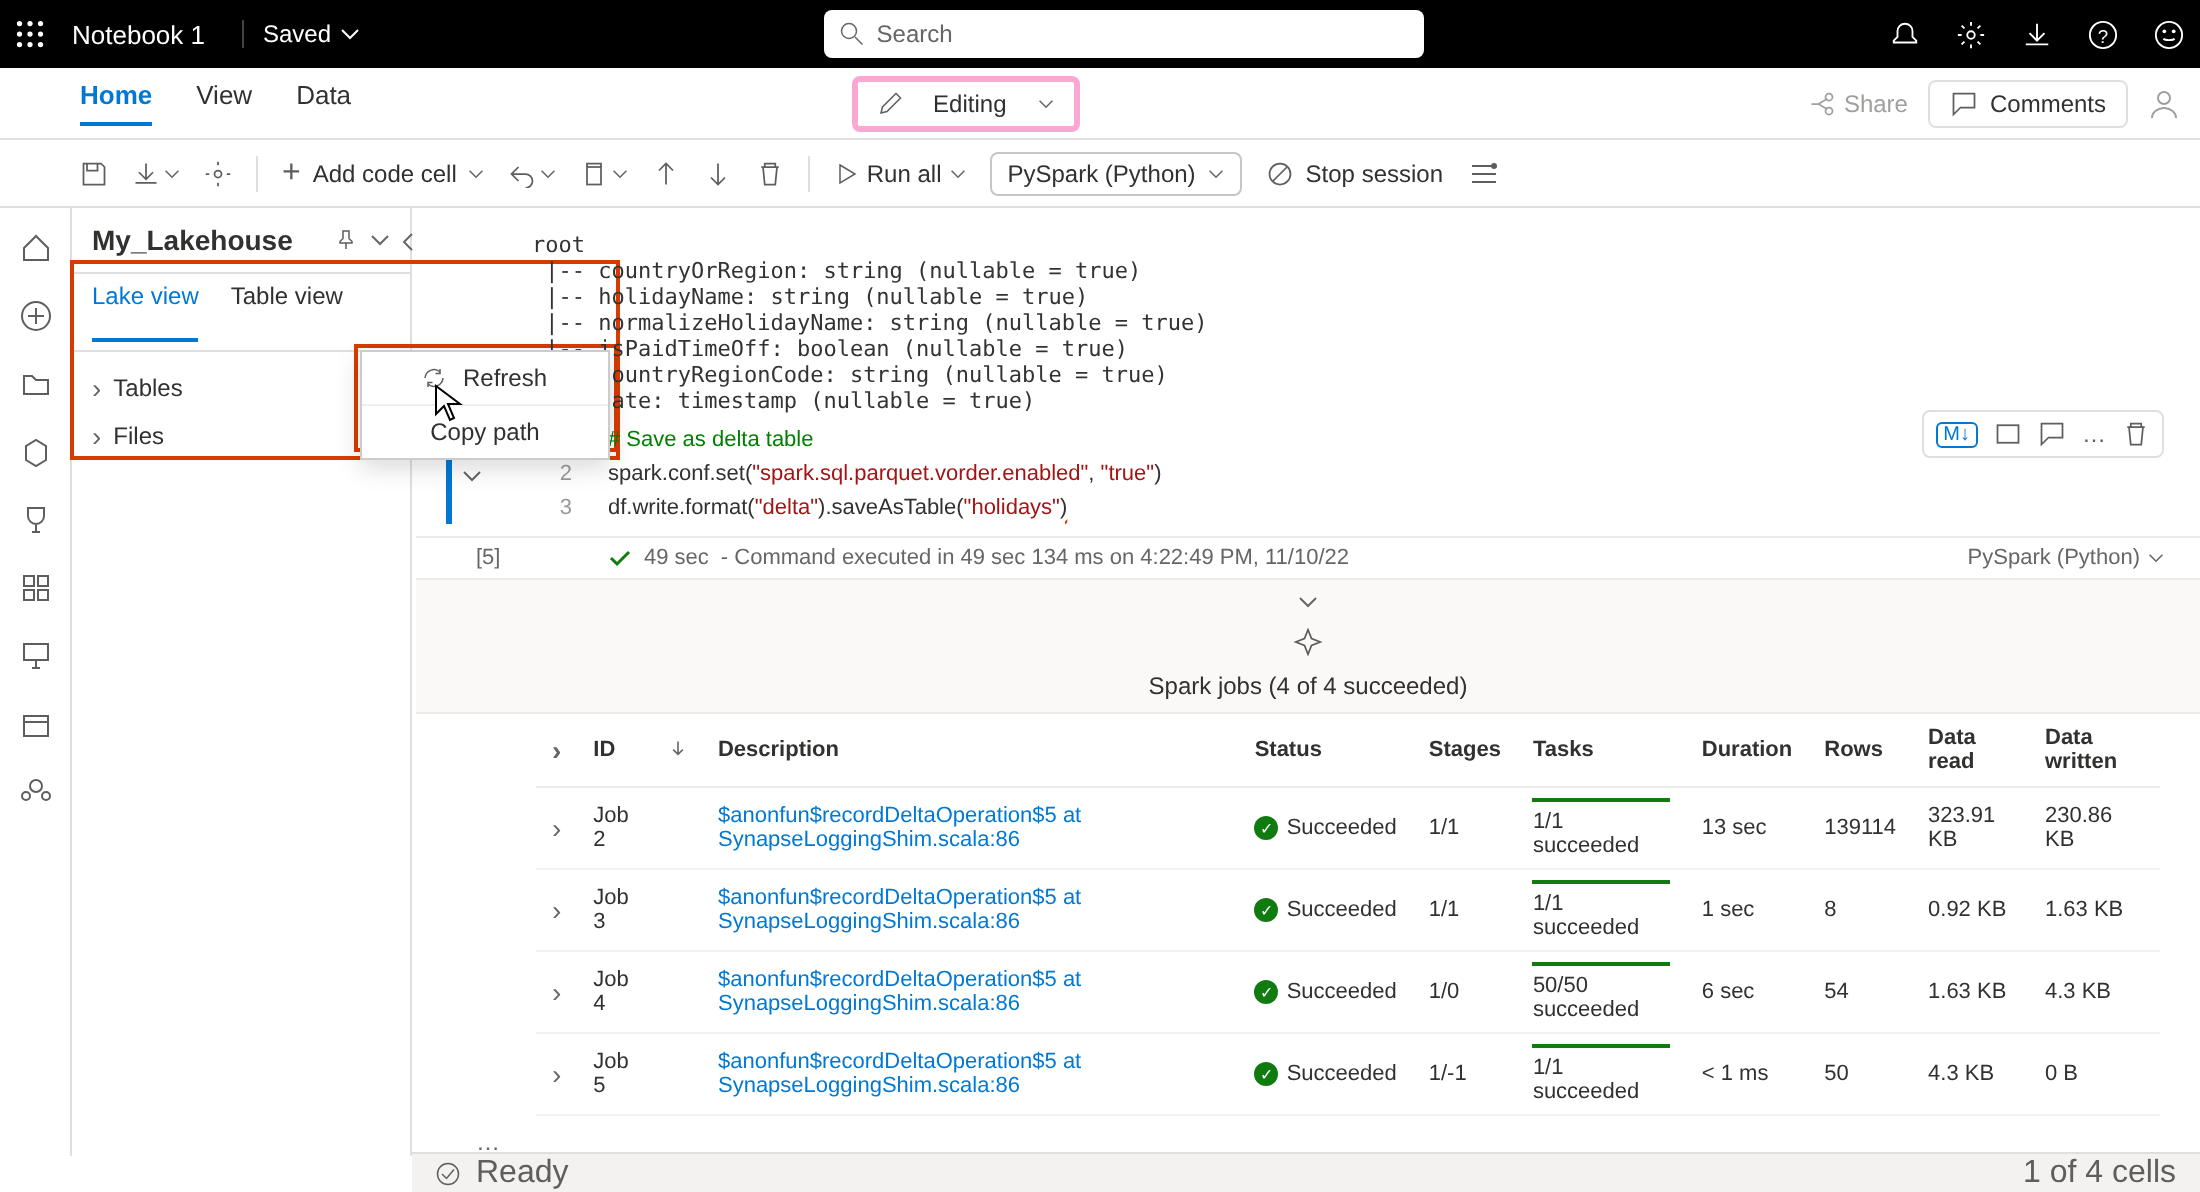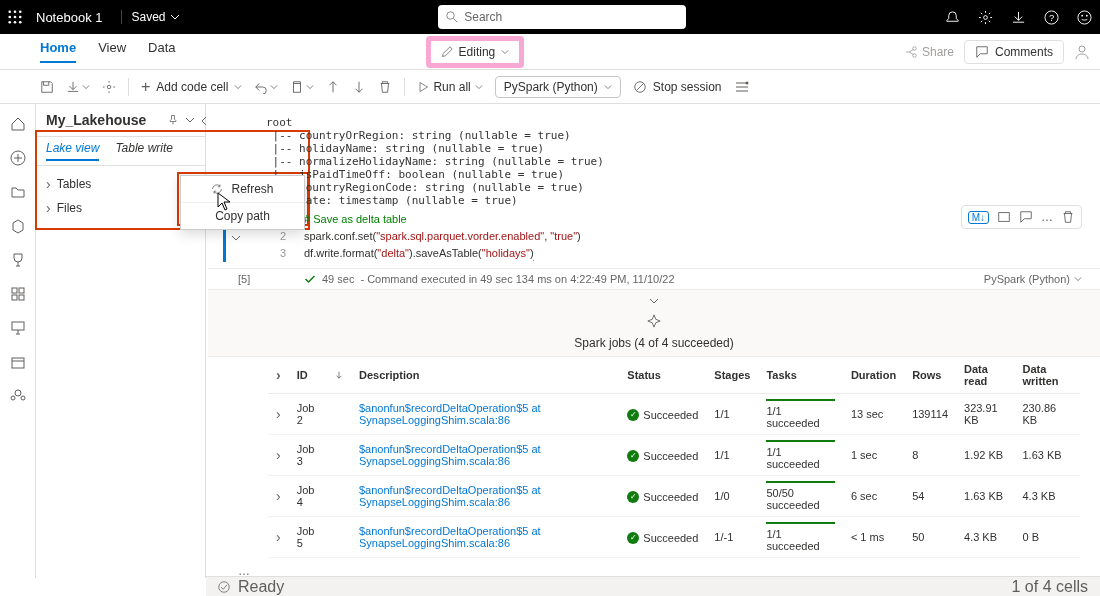--- a/index.html
+++ b/index.html
@@ -2,45 +2,45 @@
 <html><head>
 <meta charset="utf-8">
 <style>
 * { margin: 0; padding: 0; box-sizing: border-box; font-family: "Segoe UI", sans-serif; }
 body { width: 1100px; height: 596px; overflow: hidden; background: #fff; font-size: 12px; color: #323130; }
 
 .topbar { height: 34px; background: #000; display: flex; align-items: center; padding: 0 8px; color: #fff; }
 .topbar .left { display: flex; align-items: center; gap: 14px; }
 .topbar .title { font-size: 13px; }
 .topbar .saved { display: flex; align-items: center; gap: 4px; border-left: 1px solid #444; padding-left: 10px; margin-left: 4px; }
-.search { margin: 0 auto; width: 248px; height: 24px; background: #fff; border-radius: 4px; display: flex; align-items: center; padding: 0 8px; color: #666; gap: 6px; }
+.search { margin: 0 auto; width: 300px; height: 24px; background: #fff; border-radius: 4px; display: flex; align-items: center; padding: 0 8px; color: #666; gap: 6px; }
 .topbar .right { display: flex; align-items: center; gap: 18px; }
 .topbar .right svg { color: #fff; }
 
 .ribbon { height: 36px; display: flex; align-items: center; border-bottom: 1px solid #e1dfdd; padding-left: 40px; position: relative; }
 .ribbon .tabs { display: flex; gap: 22px; }
 .ribbon .tab { font-size: 13px; padding-bottom: 6px; }
 .ribbon .tab.active { border-bottom: 2px solid #0078d4; color: #0078d4; font-weight: 600; }
 .ribbon .ractions { margin-left: auto; display: flex; align-items: center; gap: 10px; padding-right: 10px; }
-.editing { display: flex; align-items: center; gap: 6px; border: 5px solid #f9a8d4; padding: 4px 10px; border-radius: 4px; margin-left: 250px; }
+.editing { display: flex; align-items: center; gap: 16px; border: 3px solid #f9a8d4; padding: 4px 10px; border-radius: 4px; margin-left: 250px; }
 .comments { display: flex; align-items: center; gap: 6px; border: 1px solid #e1dfdd; padding: 4px 10px; border-radius: 4px; }
 
 .toolbar { height: 34px; display: flex; align-items: center; gap: 12px; border-bottom: 1px solid #e1dfdd; padding-left: 40px; }
 .toolbar .sep { width: 1px; height: 18px; background: #e1dfdd; }
 .addcell { display: flex; align-items: center; gap: 6px; }
 .runall { display: flex; align-items: center; gap: 4px; }
 .lang-select { border: 1px solid #c8c6c4; border-radius: 4px; padding: 3px 8px; display: flex; align-items: center; gap: 6px; }
 
 .main { display: flex; height: calc(596px - 34px - 34px - 34px - 20px); }
 .leftrail { width: 36px; border-right: 1px solid #e1dfdd; display: flex; flex-direction: column; align-items: center; padding-top: 12px; gap: 18px; color: #605e5c; }
 
 .sidebar { width: 170px; border-right: 1px solid #e1dfdd; position: relative; }
 .sidebar-hd { display: flex; align-items: center; padding: 8px 10px; gap: 6px; font-weight: 600; font-size: 14px; justify-content: space-between; }
 .viewtabs { display: flex; gap: 16px; padding: 4px 10px; border-bottom: 1px solid #e1dfdd; border-top: 1px solid #e1dfdd; }
-.viewtabs .vt { font-size: 12px; padding-bottom: 4px; font-style: italic; }
+.viewtabs .vt { font-size: 12px; padding-bottom: 14px; }
 .viewtabs .vt.active { color: #0078d4; border-bottom: 2px solid #0078d4; }
 .tree { padding: 6px 0; }
 .tree-item { display: flex; align-items: center; gap: 4px; padding: 4px 10px; justify-content: space-between; }
 .red-outline { position: absolute; border: 2px solid #d83b01; pointer-events: none; }
 .ctx-menu { position: absolute; top: 175px; left: 180px; width: 125px; background: #fff; border: 1px solid #ccc; box-shadow: 0 4px 12px rgba(0,0,0,.15); z-index: 10; }
 .ctx-item { padding: 6px 10px; display: flex; align-items: center; gap: 8px; justify-content: center; }
 .ctx-item:first-child { border-bottom: 1px solid #eee; }
 .cursor { position: absolute; top: 192px; left: 217px; z-index: 20; }
 
 .content { flex: 1; overflow: auto; position: relative; }
@@ -292,21 +292,21 @@
         <svg width="10" height="10" viewBox="0 0 10 10">
             <path d="M1 3l4 4 4-4" stroke="#666" fill="none"></path>
           </svg>
       </div>
       <svg width="10" height="10" viewBox="0 0 10 10" style="position:absolute;right:-4px;top:12px;">
           <path d="M7 1L3 5l4 4" stroke="#666" fill="none"></path>
         </svg>
     </div>
     <div class="viewtabs">
       <div class="vt active">Lake view</div>
-      <div class="vt">Table write</div>
+      <div class="vt">Table view</div>
     </div>
     <div class="tree">
       <div class="tree-item">
         <div style="display:flex;align-items:center;gap:6px;">
             <span class="chev"></span>
             <span>Tables</span>
           </div>
         <span style="color:#605e5c;">…</span>
       </div>
       <div class="tree-item">
@@ -433,21 +433,21 @@
             <tr>
     <td><span class="chev"></span></td>
     <td>Job 3</td>
               <td></td>
     <td><a href="#">$anonfun$recordDeltaOperation$5 at SynapseLoggingShim.scala:86</a></td>
     <td><span class="status-ok"><span class="dot">✓</span>Succeeded</span></td>
     <td>1/1</td>
     <td><div class="progress"></div>1/1 succeeded</td>
     <td>1 sec</td>
     <td>8</td>
-    <td>1.92 KB</td>
+    <td>0.92 KB</td>
     <td>1.63 KB</td>
             </tr>
             <tr>
     <td><span class="chev"></span></td>
     <td>Job 4</td>
               <td></td>
     <td><a href="#">$anonfun$recordDeltaOperation$5 at SynapseLoggingShim.scala:86</a></td>
     <td><span class="status-ok"><span class="dot">✓</span>Succeeded</span></td>
     <td>1/0</td>
     <td><div class="progress"></div>50/50 succeeded</td>

